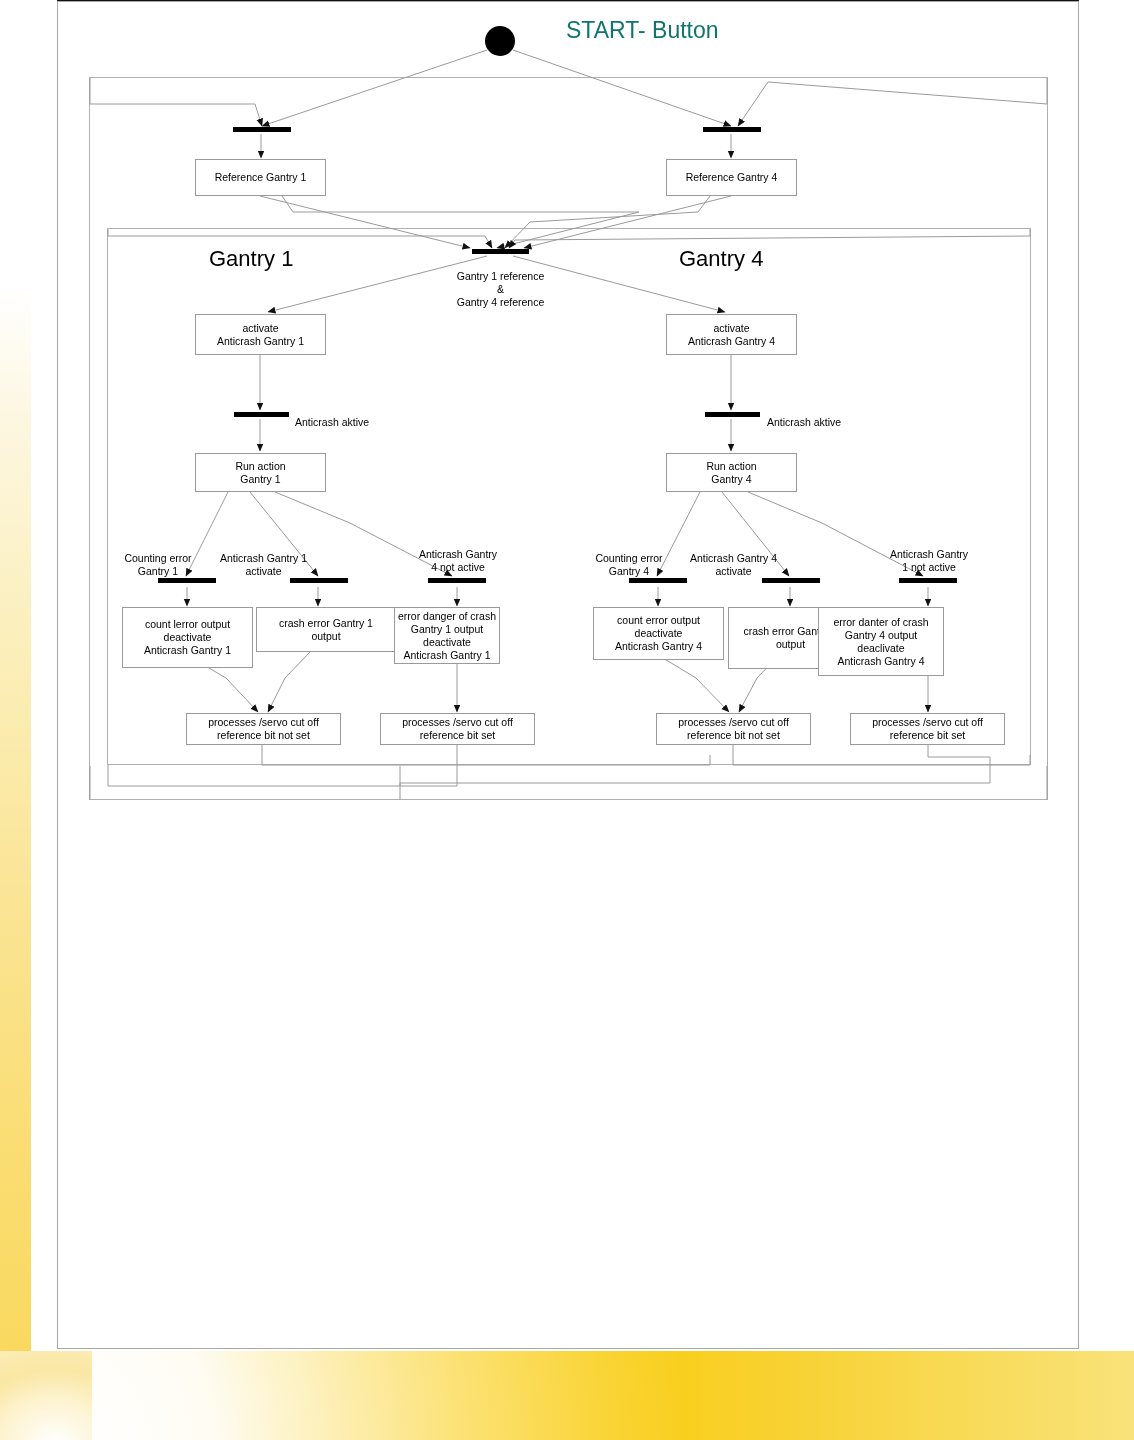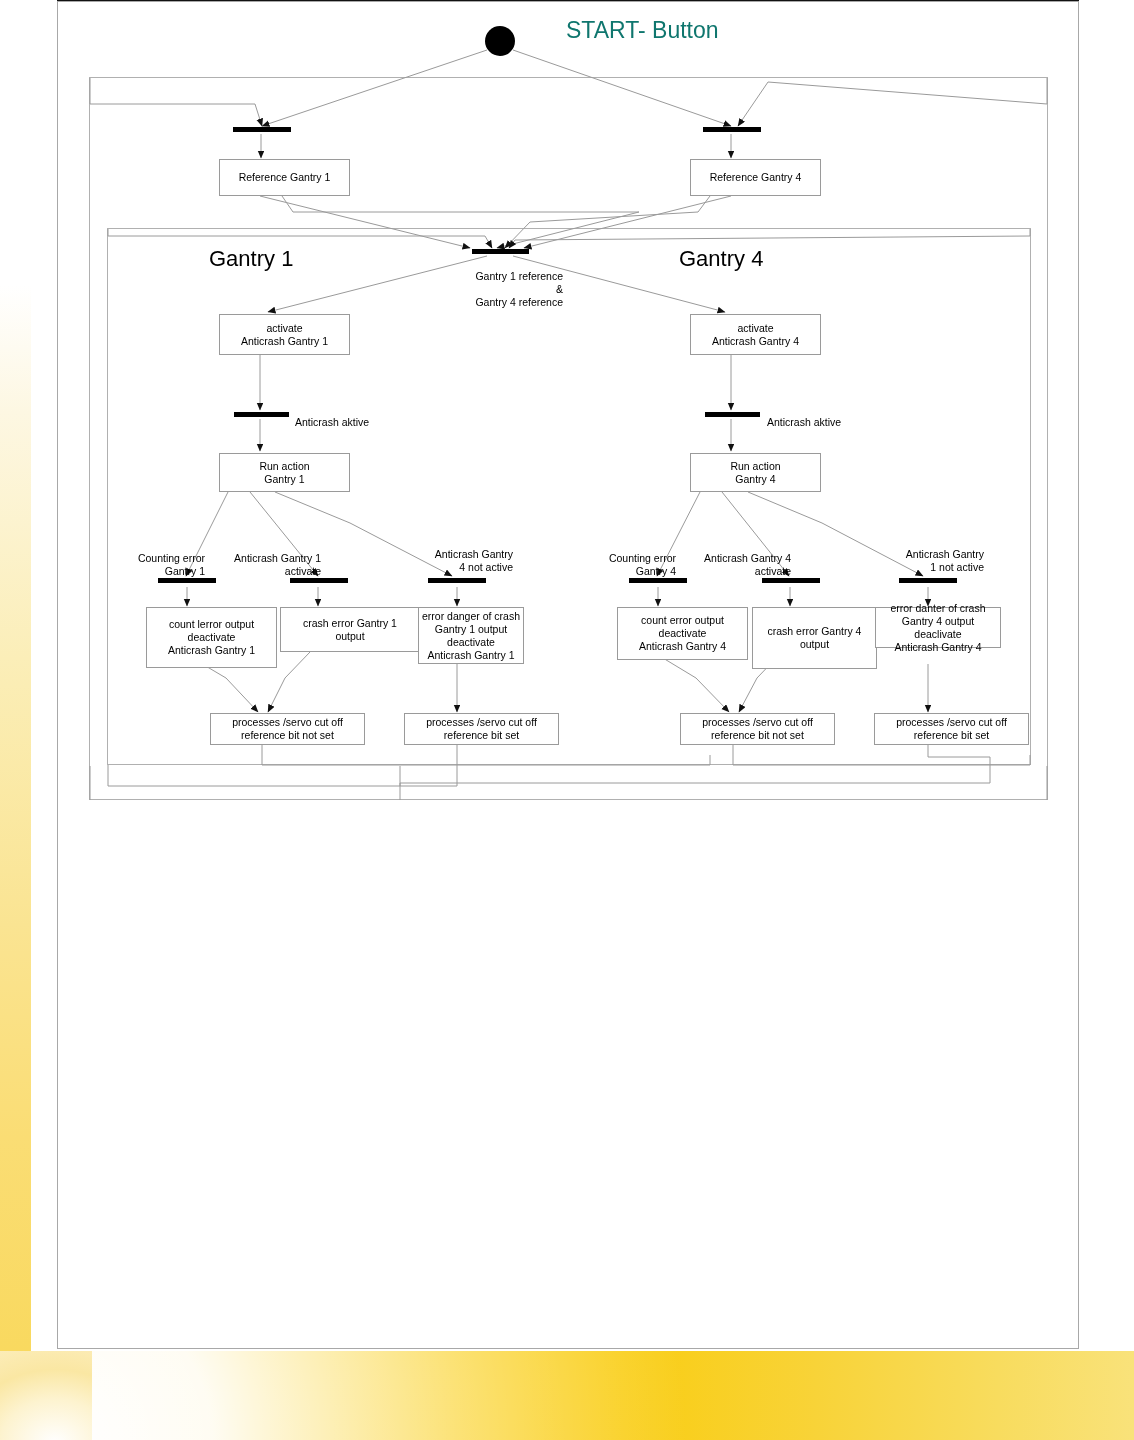--- a/index.html
+++ b/index.html
@@ -77,21 +77,20 @@
     background: #ffffff;
     display: flex;
     flex-direction: column;
     align-items: center;
     justify-content: center;
     text-align: center;
     font-size: 10.5px;
     line-height: 13px;
     color: #000000;
     white-space: pre-line;
-    margin-left: 24px;
   }
   .bar {
     position: absolute;
     background: #000000;
     height: 5px;
   }
   .start-node {
     position: absolute;
     width: 30px;
     height: 30px;
@@ -108,21 +107,21 @@
     position: absolute;
     font-size: 22px;
     color: #000000;
     white-space: nowrap;
   }
   .edge-label {
     position: absolute;
     font-size: 10.5px;
     line-height: 13px;
     color: #000000;
-    text-align: right;
+    text-align: center;
     white-space: pre-line;
   }
 </style>
 </head>
 <body>
 
 <div id="page">
 
   <div class="band-left"></div>
   <div class="band-bottom"></div>
@@ -266,21 +265,21 @@
   <div class="node" style="left:394px; top:607px; width:106px; height:57px;">error danger of crash
 Gantry 1 output
 deactivate
 Anticrash Gantry 1</div>
 
   <div class="node" style="left:593px; top:607px; width:131px; height:53px;">count error output
 deactivate
 Anticrash Gantry 4</div>
   <div class="node" style="left:728px; top:607px; width:125px; height:62px;">crash error Gantry 4
 output</div>
-  <div class="node" style="left:851px; top:607px; width:126px; height:41px;">error danter of crash
+  <div class="node" style="left:818px; top:607px; width:126px; height:69px;">error danter of crash
 Gantry 4 output
 deaclivate
 Anticrash Gantry 4</div>
 
   <div class="node" style="left:186px; top:713px; width:155px; height:32px;">processes /servo cut off
 reference bit not set</div>
   <div class="node" style="left:380px; top:713px; width:155px; height:32px;">processes /servo cut off
 reference bit set</div>
 
   <div class="node" style="left:656px; top:713px; width:155px; height:32px;">processes /servo cut off

